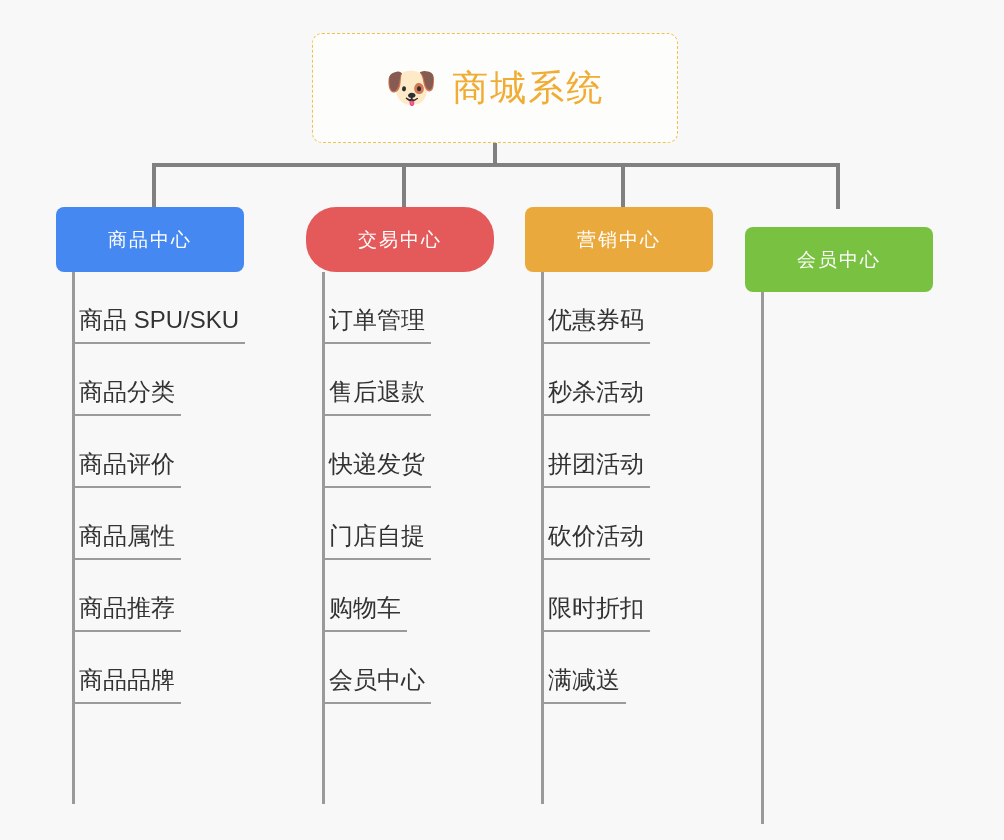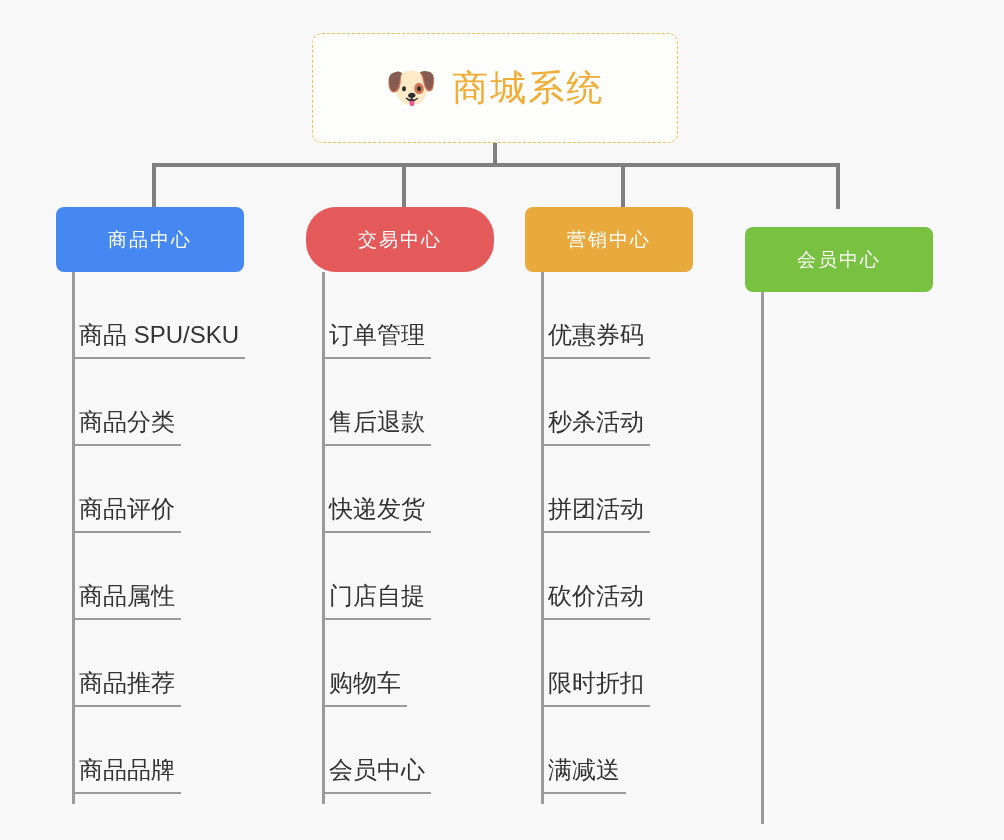--- a/index.html
+++ b/index.html
@@ -99,21 +99,21 @@
   }
 
   .leaf-list {
     position: relative;
     margin: 0;
     padding: 0;
     list-style: none;
   }
   .leaf {
     position: relative;
-    height: 87px;
+    height: 72px;
     display: flex;
     align-items: flex-end;
     padding-left: 35px;
   }
   .leaf-label {
     font-size: 24px;
     color: #333333;
     white-space: nowrap;
     padding: 0 6px 6px 6px;
     border-bottom: 2px solid #9a9a9a;
@@ -127,21 +127,21 @@
   .branch-2 { left: 525px; }
   .branch-3 { left: 745px; margin-top: 20px; }
 
   .drop-0 { left: 152px; }
   .drop-1 { left: 402px; }
   .drop-2 { left: 621px; }
   .drop-3 { left: 836px; }
 
   .hdr-0 { width: 188px; background: #4688f1; }
   .hdr-1 { width: 188px; background: #e45a5a; border-radius: 30px; }
-  .hdr-2 { width: 168px; background: #eaa93c; }
+  .hdr-2 { width: 188px; background: #eaa93c; }
   .hdr-3 { width: 188px; background: #79c241; }
 </style>
 </head>
 <body style="background: rgb(248, 248, 248);">
 
 <div id="mindmap">
 
   <div class="root-node" style="border-color: rgb(242, 193, 74);">
     <span class="root-emoji">🐶</span>
     <span class="root-title" style="color: rgb(240, 172, 51);">商城系统</span>

